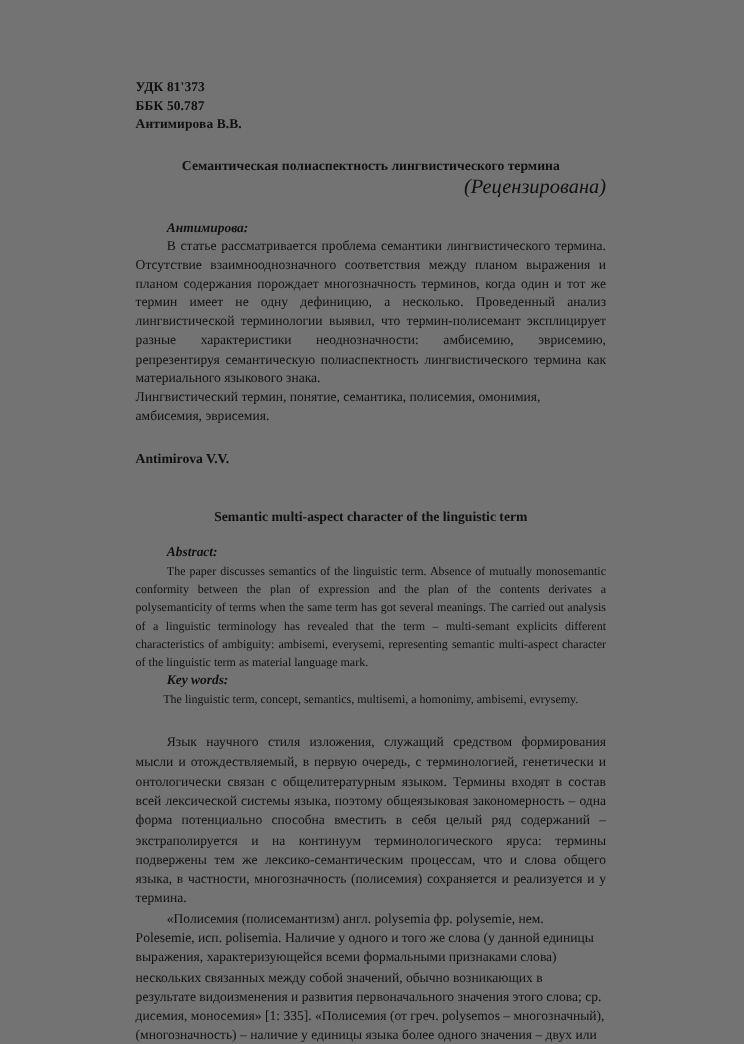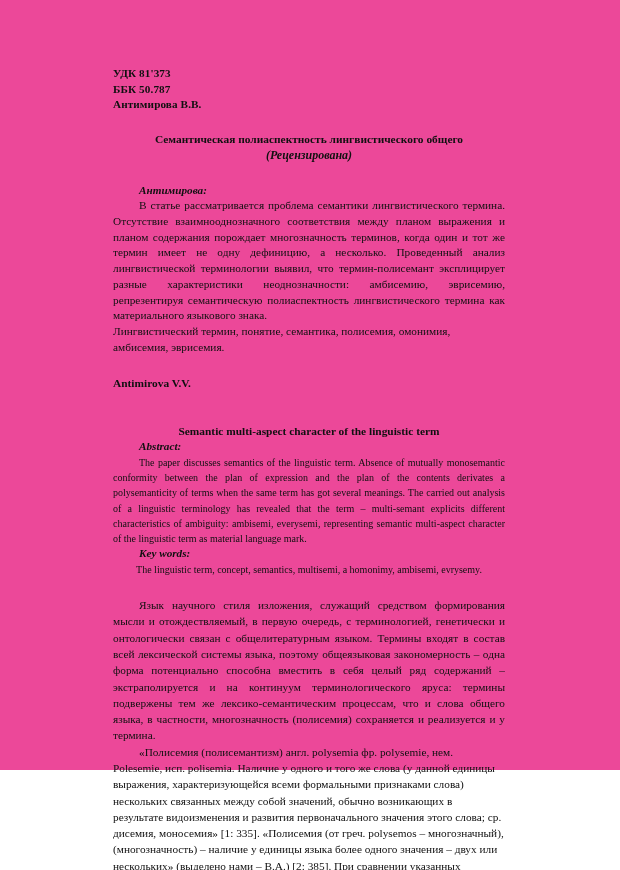--- a/index.html
+++ b/index.html
@@ -10,22 +10,22 @@
   body {
     width: 620px;
     height: 870px;
     overflow: hidden;
     font-family: "Liberation Serif", "DejaVu Serif", serif;
     color: #101010;
   }
   .page {
     position: relative;
     width: 620px;
-    height: 770px;
-    background: #ec4899;
+    height: 870px;
+    background: #737373;
     box-sizing: border-box;
   }
   .content {
     position: absolute;
     left: 113px;
     top: 66px;
     width: 392px;
   }
   .codeblock {
     font-size: 11.2px;
@@ -37,26 +37,25 @@
     white-space: nowrap;
   }
   .title {
     text-align: center;
     font-weight: bold;
     font-size: 11.4px;
     line-height: 16px;
     margin-top: 18px;
   }
   .subtitle {
-    text-align: center;
+    text-align: right;
     font-style: italic;
-    font-size: 12px;
+    font-size: 17px;
     line-height: 15px;
     margin-top: 1px;
-    font-weight: bold;
   }
   .lead {
     font-weight: bold;
     font-style: italic;
     font-size: 11.2px;
     line-height: 15.6px;
     text-indent: 26px;
   }
   .para {
     font-size: 11.3px;
@@ -66,21 +65,21 @@
     hyphens: none;
   }
   .para.noindent {
     text-indent: 0;
   }
   .para-last {
     text-align: left;
     font-family: Liberation Serif, serif;
   }
   .block-gap-lg { margin-top: 20px; }
-  .block-gap-md { }
+  .block-gap-md { margin-top: 14px; }
   .author-en {
     font-weight: bold;
     font-size: 11.4px;
     line-height: 16px;
   }
   .title-en {
     text-align: center;
     font-weight: bold;
     font-size: 11.4px;
     line-height: 16px;
@@ -107,21 +106,21 @@
 
 <div class="page">
   <div class="content">
 
     <div class="codeblock">
       <div>УДК 81'373</div>
       <div>ББК 50.787</div>
       <div>Антимирова В.В.</div>
     </div>
 
-    <div class="title">Семантическая полиаспектность лингвистического общего</div>
+    <div class="title">Семантическая полиаспектность лингвистического термина</div>
     <div class="subtitle">(Рецензирована)</div>
 
     <div class="lead block-gap-lg">Антимирова:</div>
     <div class="para">В статье рассматривается проблема семантики лингвистического термина. Отсутствие взаимнооднозначного соответствия между планом выражения и планом содержания порождает многозначность терминов, когда один и тот же термин имеет не одну дефиницию, а несколько. Проведенный анализ лингвистической терминологии выявил, что термин-полисемант эксплицирует разные характеристики неоднозначности: амбисемию, эврисемию, репрезентируя семантическую полиаспектность лингвистического термина как материального языкового знака.</div>
 
     <div class="para para-last noindent">Лингвистический термин, понятие, семантика, полисемия, омонимия, амбисемия, эврисемия.</div>
 
     <div class="author-en block-gap-lg">Antimirova V.V.</div>
     <div class="title-en">Semantic multi-aspect character of the linguistic term</div>
 

